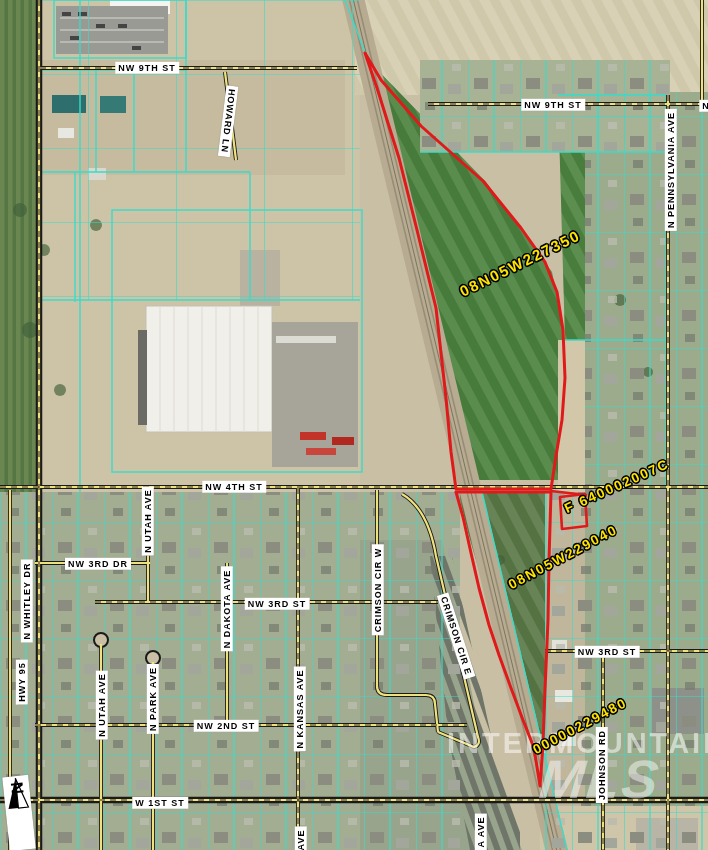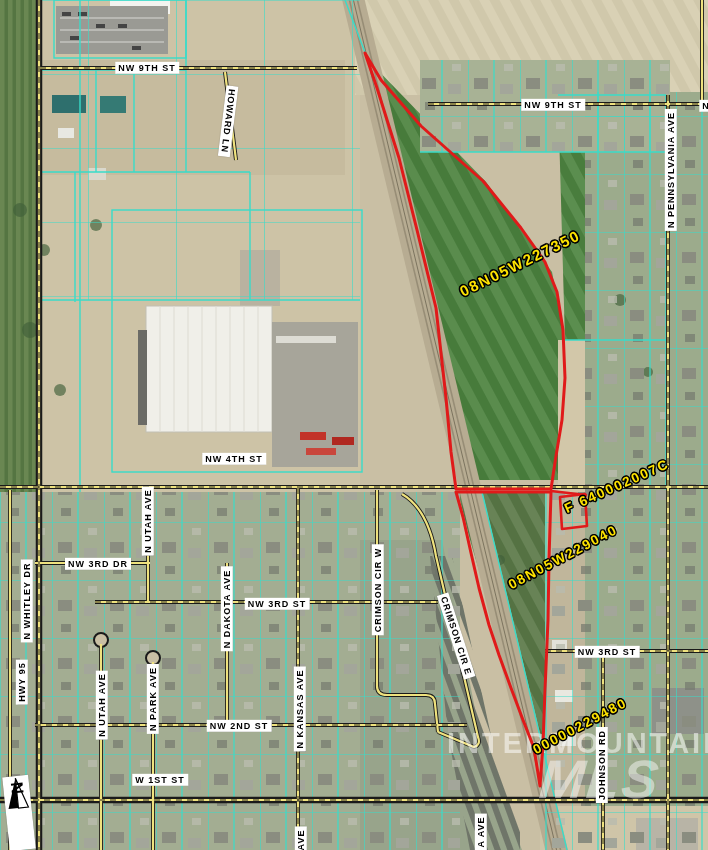--- a/index.html
+++ b/index.html
@@ -218,36 +218,36 @@
       <path class="red" style="stroke-width:2.4" d="M551 491 L586 495"></path>
       <path class="red" style="stroke-width:2.6" d="M560 497 L585 494 587 526 562 529 Z"></path>
     </g>
   </svg>
 
   <div class="sl" style="left:147px;top:68px">NW 9TH ST</div>
   <div class="sl" style="left:553px;top:105px">NW 9TH ST</div>
   <div class="sl" style="left:706px;top:106px">N</div>
   <div class="sl" style="left:228px;top:121px;--r:97deg">HOWARD LN</div>
   <div class="sl" style="left:671px;top:170px;--r:-90deg">N PENNSYLVANIA AVE</div>
-  <div class="sl" style="left:234px;top:459px">NW 4TH ST</div>
+  <div class="sl" style="left:234px;top:487px">NW 4TH ST</div>
   <div class="sl" style="left:148px;top:521px;--r:-90deg">N UTAH AVE</div>
   <div class="sl" style="left:98px;top:564px">NW 3RD DR</div>
   <div class="sl" style="left:27px;top:601px;--r:-90deg">N WHITLEY DR</div>
   <div class="sl" style="left:22px;top:682px;--r:-90deg">HWY 95</div>
   <div class="sl" style="left:227px;top:609px;--r:-90deg">N DAKOTA AVE</div>
   <div class="sl" style="left:277px;top:604px">NW 3RD ST</div>
   <div class="sl" style="left:378px;top:590px;--r:-90deg">CRIMSON CIR W</div>
   <div class="sl" style="left:456px;top:636px;--r:72deg">CRIMSON CIR E</div>
   <div class="sl" style="left:607px;top:652px">NW 3RD ST</div>
   <div class="sl" style="left:102px;top:705px;--r:-90deg">N UTAH AVE</div>
   <div class="sl" style="left:153px;top:699px;--r:-90deg">N PARK AVE</div>
   <div class="sl" style="left:300px;top:709px;--r:-90deg">N KANSAS AVE</div>
-  <div class="sl" style="left:239px;top:726px">NW 2ND ST</div>
+  <div class="sl" style="left:226px;top:726px">NW 2ND ST</div>
   <div class="sl" style="left:602px;top:765px;--r:-90deg">JOHNSON RD</div>
-  <div class="sl" style="left:160px;top:780px">W 1ST ST</div>
+  <div class="sl" style="left:160px;top:803px">W 1ST ST</div>
   <div class="sl" style="left:301px;top:840px;--r:-90deg">AVE</div>
   <div class="sl" style="left:481px;top:832px;--r:-90deg">A AVE</div>
 
   <div class="pl" style="left:520px;top:263px;--r:-26deg;font-size:15px">08N05W227350</div>
   <div class="pl" style="left:617px;top:486px;--r:-24deg">F 640002007C</div>
   <div class="pl" style="left:563px;top:557px;--r:-28deg">08N05W229040</div>
   <div class="pl" style="left:580px;top:726px;--r:-28deg">00000229480</div>
 
   <div class="north">
     <svg width="26" height="34" viewBox="0 0 26 34">

